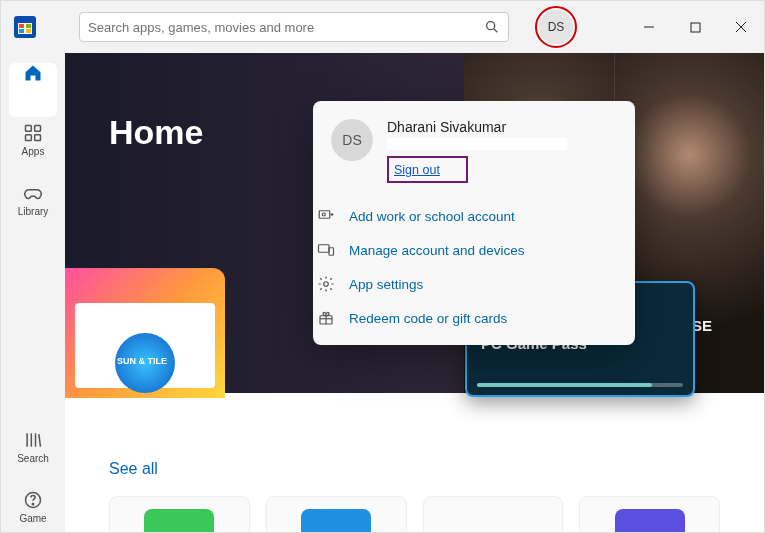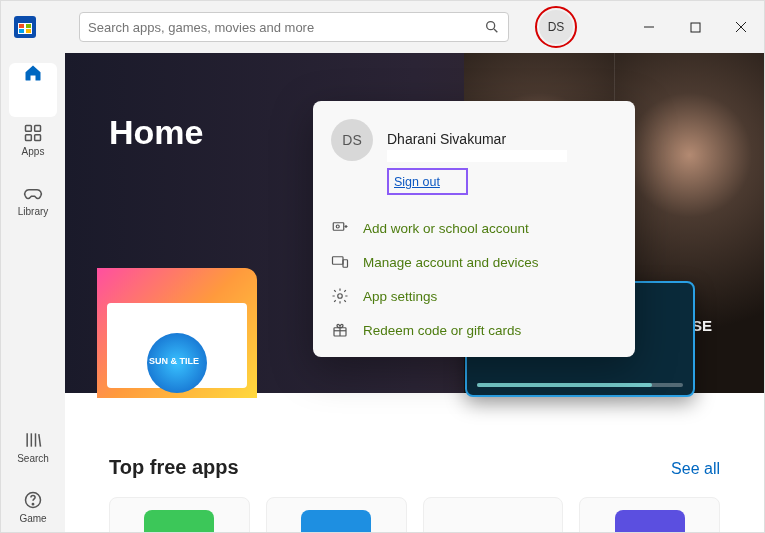--- a/index.html
+++ b/index.html
@@ -26,21 +26,21 @@
   .sidebar-spacer { flex:1; }
 
   .content { flex:1; position:relative; background:#fff; overflow:hidden; }
   .hero { position:relative; height:340px; background:linear-gradient(90deg,#1a1a2a 0%,#2b2435 50%,#3a2a2a 100%); color:#fff; }
   .hero-faces { position:absolute; right:0; top:0; bottom:0; width:300px; display:flex; }
   .face { flex:1; background: radial-gradient(circle at 50% 30%, #b38a72 0%, #4b3a30 25%, #1a1410 70%); }
   .face + .face { border-left:1px solid rgba(255,255,255,0.1); }
   .hero h1 { position:absolute; left:44px; top:32px; font-size:34px; font-weight:600;margin-top:28px; }
   .hero .tag1 { position:absolute; right:140px; top:235px; font-size:9px; letter-spacing:1px; opacity:.85; }
   .hero .tag1b { position:absolute; right:52px; top:247px; font-size:15px; font-weight:600; text-align:left; white-space:pre; }
-  .hero .side-thumb { position:absolute; left:0; top:215px; width:160px; height:130px; background:linear-gradient(135deg,#ff4fa0,#ff9a3d,#ffd93d); border-radius:0 12px 0 0; overflow:hidden;margin-left:32px; }
+  .hero .side-thumb { position:absolute; left:0; top:215px; width:160px; height:130px; background:linear-gradient(135deg,#ff4fa0,#ff9a3d,#ffd93d); border-radius:0 12px 0 0; overflow:hidden; }
   .side-thumb::after { content:""; position:absolute; left:10px; top:35px; right:10px; bottom:10px; background:#fff; border-radius:4px; }
   .thumb-dot { position:absolute; left:50px; top:65px; width:60px; height:60px; border-radius:50%; background:radial-gradient(circle,#39c1ff 0%,#1a7cd6 70%); z-index:2;}
   .thumb-label { position:absolute; left:52px; top:88px; font-size:9px; color:#fff; z-index:3; font-weight:600;}
   .hero .pill { position:absolute; left:260px; top:264px; font-size:10px; letter-spacing:1px; opacity:.8; }
   .gamepass-card { position:absolute; left:400px; top:228px; width:230px; height:116px; background:#0a2a3a; border-radius:8px; border:2px solid #2aa0e4; box-shadow:0 6px 20px rgba(0,0,0,.4); padding:52px 14px 10px; }
   .gamepass-card .gp-label { font-size:15px; font-weight:600; color:#fff; }
   .gamepass-card .gp-bar { position:absolute; left:10px; right:10px; bottom:8px; height:4px; background:rgba(255,255,255,.3); border-radius:2px;}
   .gamepass-card .gp-bar::after { content:""; position:absolute; left:0; top:0; bottom:0; width:85%; background:#7cc; border-radius:2px;}
 
   .section { padding: 20px 44px 0; }
@@ -50,26 +50,26 @@
   .app-row { display:flex; gap:16px; margin-top:18px; }
   .app-card { width:150px; height:60px; background:#fafafa; border-radius:8px; border:1px solid #eee; display:flex; align-items:flex-end; justify-content:center; overflow:hidden; }
   .app-tile { width:70px; height:46px; border-radius:8px 8px 0 0; }
   .t-green { background:#3cc759; } .t-blue { background:#1e8fe1; } .t-purple { background:#5b4fe0; }
 
   
   .flyout { position:absolute; left:248px; top:48px; width:322px; background:#f8f8f8; border-radius:8px; box-shadow:0 12px 40px rgba(0,0,0,.35); padding:14px 0 6px; z-index:50; }
   .fly-head { display:flex; gap:14px; padding:4px 18px 12px; align-items:flex-start; }
   .fly-avatar { width:42px; height:42px; border-radius:50%; background:#d8d8d8; display:flex; align-items:center; justify-content:center; font-size:14px; color:#555; }
   .fly-user { flex:1; }
-  .fly-name { font-size:14px; color:#222;margin-top:12px; }
+  .fly-name { font-size:14px; color:#222; }
   .fly-email { height:12px; background: #fff; margin:3px 0 6px; width: 180px; }
   .fly-signout { color:#0b57c2; font-size:12.5px; text-decoration:underline; cursor:pointer; display:inline-block; padding:1px 2px;}
-  .fly-signout-box { border:2px solid #8b5cf6; display:inline-block; padding:2px 24px 3px 3px; }
+  .fly-signout-box { border:2px solid #701a75; display:inline-block; padding:2px 24px 3px 3px; }
   .fly-list { list-style:none; padding:4px 0; }
-  .fly-list li { display:flex; align-items:center; gap:14px; padding:8px 18px; font-size:13.5px; color:#4d7c0f; cursor:pointer; }
+  .fly-list li { display:flex; align-items:center; gap:14px; padding:8px 4px; font-size:13.5px; color:#0369a1; cursor:pointer; }
   .fly-icon { width:18px; height:18px; color:#555; flex-shrink:0; }
   svg { display:block; }
 </style>
 </head>
 <body>
 
 <div class="titlebar">
   <div class="logo">
       <div class="store-icon"></div>
     </div>
@@ -160,21 +160,20 @@
       <div class="tag1b">TOM CLANCY'S
 WITHOUT REMORSE</div>
       <div class="gamepass-card">
         <div class="gp-label">PC Game Pass</div>
         <div class="gp-bar"></div>
       </div>
     </div>
 
     <div class="section">
       <div class="section-head">
-        <h2>Top free apps</h2>
         <a class="see-all">See all</a>
       </div>
       <div class="app-row">
         <div class="app-card">
             <div class="app-tile t-green"></div>
           </div>
         <div class="app-card">
             <div class="app-tile t-blue"></div>
           </div>
         <div class="app-card">

